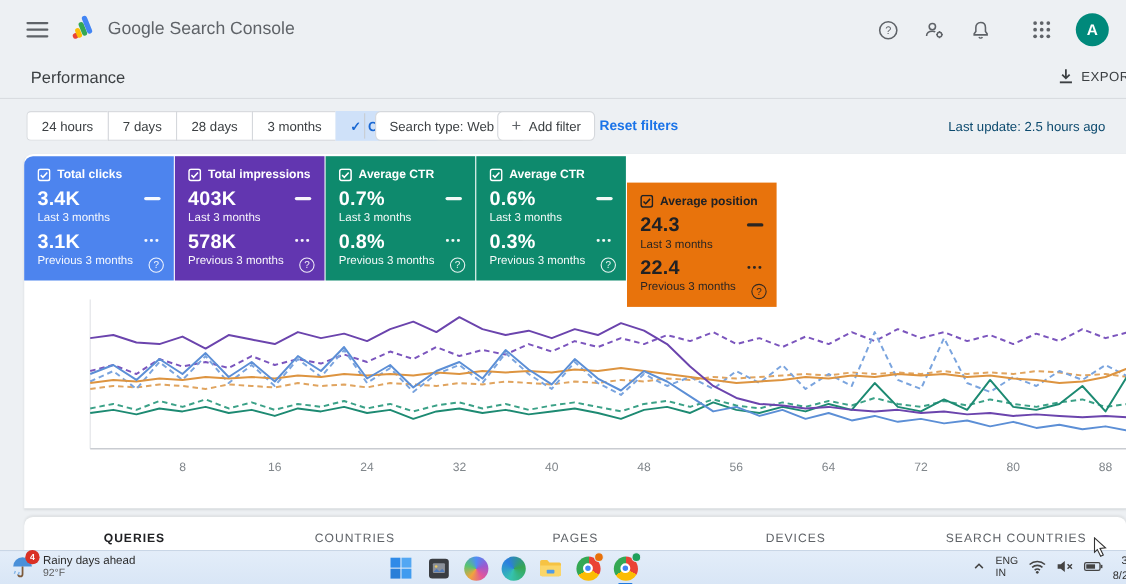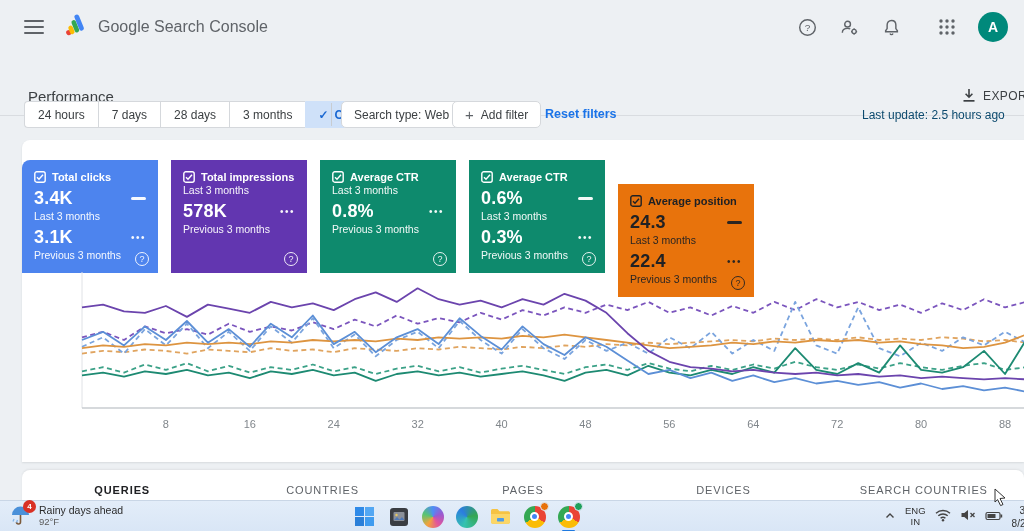--- a/index.html
+++ b/index.html
@@ -10,21 +10,21 @@
   .topbar { position:absolute; left:0; top:0; width:1016px; height:54px; background:#edf0f3; display:flex; align-items:center; }
   .hamburger { margin-left:24px; width:20px; height:14px; display:flex; flex-direction:column; justify-content:space-between; cursor:pointer; }
   .hamburger span { display:block; height:2px; background:#5f6368; border-radius:1px; }
   .gsc-logo { margin-left:16px; }
   .gsc-title { margin-left:12px; font-size:16px; color:#5f6368; }
   .topbar-icons { position:absolute; right:0; top:0; height:54px; display:flex; align-items:center; gap:20px; padding-right:8px; }
   .tb-icon { width:22px; height:22px; display:flex; align-items:center; justify-content:center; color:#5f6368; cursor:pointer; }
   .avatar { width:30px; height:30px; border-radius:50%; background:#00897b; color:#fff; font-size:14px; font-weight:700; display:flex; align-items:center; justify-content:center; }
 
   
-  .pagehead { position:absolute; left:0; top:54px; width:1024px; height:36px; border-bottom:1px solid #d9dce0;margin-top:26px; }
+  .pagehead { position:absolute; left:0; top:54px; width:1024px; height:36px; border-bottom:1px solid #d9dce0; }
   .page-title { position:absolute; left:28px; top:8px; font-size:15px; color:#3c4043; }
   .export-btn { position:absolute; left:962px; top:8px; display:flex; align-items:center; gap:7px; font-size:12px; letter-spacing:.4px; color:#3c4043; cursor:pointer; white-space:nowrap; }
 
   
   .filterrow { position:absolute; left:0; top:90px; width:1024px; height:50px; }
   .seg-group { position:absolute; left:24px; top:11px; display:flex; }
   .seg-btn { height:27px; padding:3px 13px; font-size:12px; color:#3c4043; background:#fff; border:1px solid #d5d8dc; border-right:none; display:flex; align-items:center; cursor:pointer; white-space:nowrap; }
   .seg-btn:first-child { border-radius:4px 0 0 4px; }
   .seg-compare { height:27px; padding:0 12px; font-size:12px; font-weight:600; color:#1967d2; background:#cfe1f9; border:1px solid #cfe1f9; border-radius:0 4px 4px 0; display:flex; align-items:center; gap:6px; cursor:pointer; white-space:nowrap; }
   .vdivider { position:absolute; left:331px; top:13px; width:1px; height:23px; background:#c8ccd1; }
@@ -33,21 +33,21 @@
   .addfilter { left:452px; }
   .caret { font-size:9px; color:#5f6368; }
   .plus { font-size:15px; color:#5f6368; line-height:1; }
   .reset-link { position:absolute; left:545px; top:17px; font-size:12.5px; font-weight:700; color:#1a73e8; cursor:pointer; white-space:nowrap; }
   .last-update { position:absolute; left:862px; top:18px; font-size:12px; color:#0c4a6e; white-space:nowrap; }
 
   
   .main-panel { position:absolute; left:22px; top:140px; width:1002px; height:322px; background:#fff; border-radius:8px 0 0 0; box-shadow:0 1px 2px rgba(60,64,67,.12); }
 
   
-  .cards { position:absolute; left:0; top:20px; display:flex; gap:13px;justify-content:space-between; }
+  .cards { position:absolute; left:0; top:2px; display:flex; gap:1px;justify-content:space-between; }
   .card { width:136px; height:113px; padding:11px 12px 8px 12px; position:relative; cursor:pointer; }
   .card:first-child { border-radius:8px 0 0 0; }
   .chead { display:flex; align-items:center; gap:6px; }
   .clabel { font-size:11px; font-weight:600; }
   .crow { display:flex; align-items:center; justify-content:space-between; margin-top:5px; }
   .cval { font-size:18px; font-weight:700; letter-spacing:.2px; }
   .cdash { display:inline-block; width:15px; height:3px; background:currentColor; border-radius:2px; opacity:.95; }
   .cdots { font-size:10px; letter-spacing:1.5px; line-height:1; opacity:.95; }
   .cper { font-size:10.5px; opacity:.95; margin-top:1px; }
   .chelp { position:absolute; right:9px; bottom:7px; width:14px; height:14px; border:1.3px solid currentColor; border-radius:50%; font-size:9px; display:flex; align-items:center; justify-content:center; opacity:.9; }
@@ -68,21 +68,21 @@
   .weather-text .l1 { font-size:10.5px; color:#2b2b2b; }
   .weather-text .l2 { font-size:9.5px; color:#5a5a5a; }
   .tb-center { position:absolute; left:352px; top:3px; display:flex; align-items:center; gap:9px; }
   .tb-app { width:25px; height:25px; display:flex; align-items:center; justify-content:center; cursor:pointer; position:relative; }
   .search-pill { width:148px; height:25px; background:#fff; border:1px solid #d2dbe8; border-radius:13px; display:flex; align-items:center; gap:7px; padding:0 3px 0 10px; cursor:text; }
   .search-pill .qtext { font-size:11.5px; color:#4a4a4a; flex:1; }
   .sp-avatar { width:19px; height:19px; border-radius:50%; background:radial-gradient(circle at 35% 30%, #f2c28d 0 35%, #7a9e58 36% 70%, #c96f4e 71%); }
   .underline-blue { position:absolute; bottom:-3px; left:6px; width:13px; height:2.5px; background:#1f7ae0; border-radius:2px; }
   .badge-dot { position:absolute; width:9px; height:9px; border-radius:50%; top:-2px; right:-2px; border:1.5px solid #e0eaf7; }
   .tray { position:absolute; left:884px; top:3px; display:flex; align-items:center; gap:9px; }
-  .tray-lang { font-size:9.5px; color:#333; text-align:center; line-height:1.15; cursor:pointer; }
+  .tray-lang { font-size:9.5px; color:#333; line-height:1.15; cursor:pointer; }
   .tray-clock { font-size:10px; color:#333; text-align:right; line-height:1.3; cursor:pointer; white-space:nowrap; }
   .cursor-arrow { position:absolute; left:993px; top:488px; pointer-events:none; }
 </style>
 </head>
 <body>
 
 <div class="topbar">
   <div class="hamburger">
       <span></span>
       <span></span>
@@ -201,37 +201,45 @@
       <div class="card" style="background: rgb(98, 54, 176); color: rgb(255, 255, 255);">
         <div class="chead">
           <span style="display:flex;">
             <svg width="12" height="12" viewBox="0 0 12 12">
               <rect x="0.8" y="0.8" width="10.4" height="10.4" rx="2" fill="none" stroke="currentColor" stroke-width="1.4"></rect>
               <path d="M3 6.2l2 2 4-4.4" fill="none" stroke="currentColor" stroke-width="1.4"></path>
             </svg>
           </span>
           <span class="clabel">Total impressions</span>
         </div>
+        <div class="crow">
+          <span class="cval">403K</span>
+          <span class="cdash"></span>
+        </div>
         <div class="cper">Last 3 months</div>
         <div class="crow">
           <span class="cval">578K</span>
           <span class="cdots">•••</span>
         </div>
         <div class="cper">Previous 3 months</div>
         <div class="chelp">?</div>
       </div>
       <div class="card" style="background: rgb(14, 138, 109); color: rgb(255, 255, 255);">
         <div class="chead">
           <span style="display:flex;">
             <svg width="12" height="12" viewBox="0 0 12 12">
               <rect x="0.8" y="0.8" width="10.4" height="10.4" rx="2" fill="none" stroke="currentColor" stroke-width="1.4"></rect>
               <path d="M3 6.2l2 2 4-4.4" fill="none" stroke="currentColor" stroke-width="1.4"></path>
             </svg>
           </span>
           <span class="clabel">Average CTR</span>
+        </div>
+        <div class="crow">
+          <span class="cval">0.7%</span>
+          <span class="cdash"></span>
         </div>
         <div class="cper">Last 3 months</div>
         <div class="crow">
           <span class="cval">0.8%</span>
           <span class="cdots">•••</span>
         </div>
         <div class="cper">Previous 3 months</div>
         <div class="chelp">?</div>
       </div>
       <div class="card" style="background: rgb(14, 138, 109); color: rgb(255, 255, 255);">

